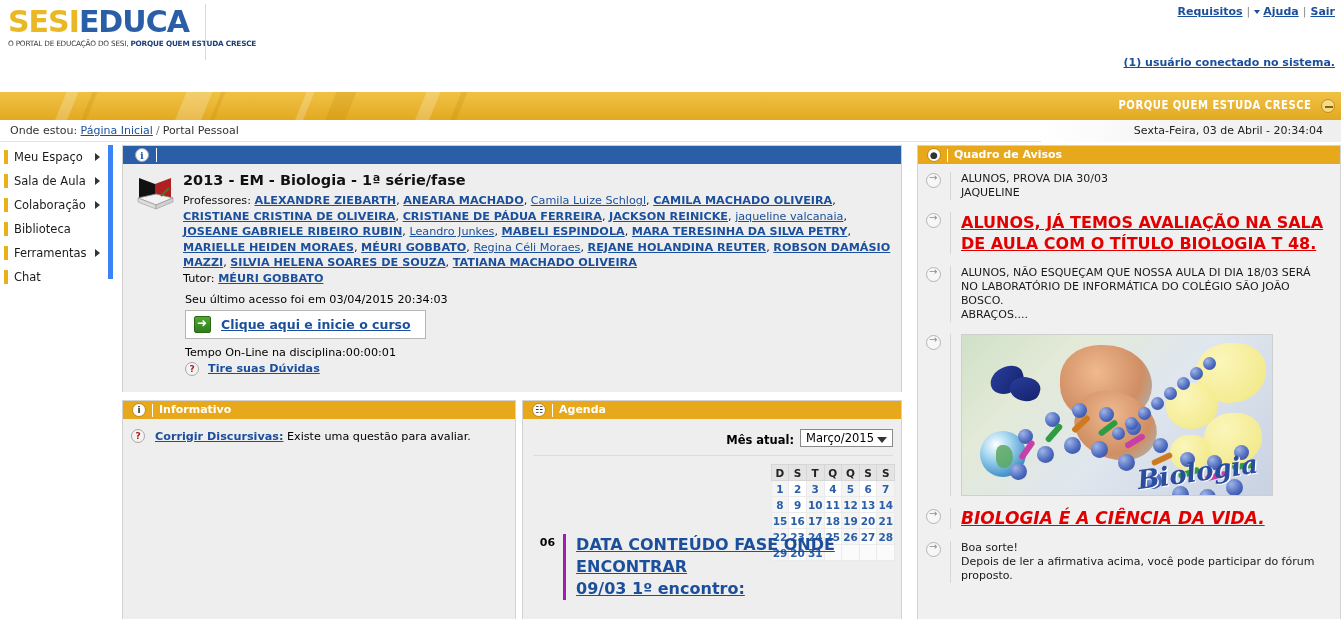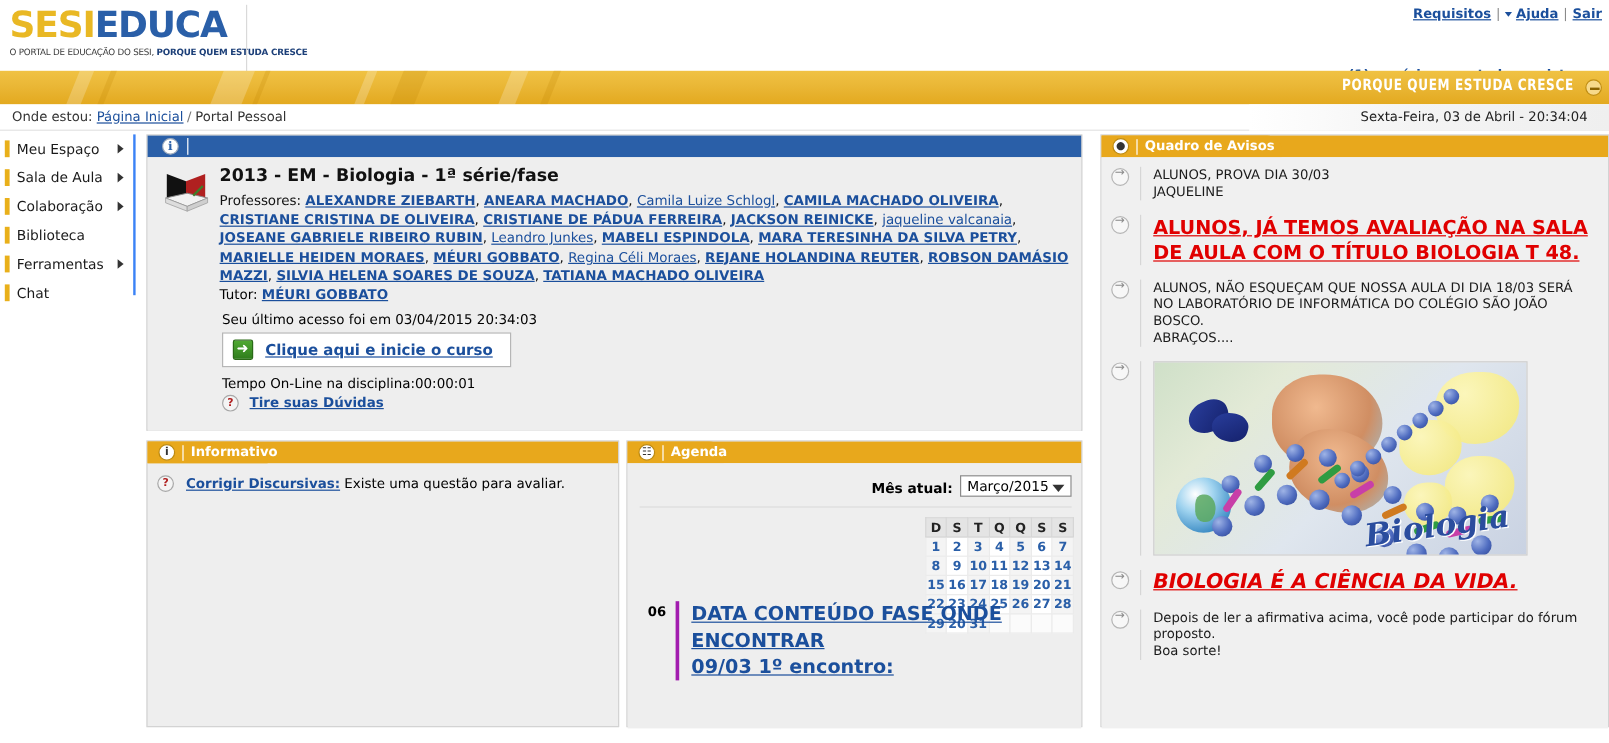--- a/index.html
+++ b/index.html
@@ -8,21 +8,21 @@
     width: 1341px; height: 619px;
     overflow: hidden;
     background: #ffffff;
     font-family: "DejaVu Sans", "Liberation Sans", sans-serif;
     font-size: 11px;
     color: #000000;
   }
   a { color: #1b4f9c; text-decoration: underline; cursor: pointer; }
 
   
-  .topbar { position: relative; height: 59px; background: #ffffff; }
+  .topbar { position: relative; height: 92px; background: #ffffff; }
   .logo-block { position: absolute; left: 8px; top: 6px; width: 196px; }
   .logo-main { font-family: "DejaVu Sans", sans-serif; font-weight: bold; font-size: 30px;
                letter-spacing: -1px; line-height: 32px; }
   .logo-sesi { color: #e9b824; }
   .logo-educa { color: #2a5fa8; }
   .logo-sub { font-size: 7.3px; color: #3a3a3a; letter-spacing: -0.2px; margin-top: 1px;
               white-space: nowrap; }
   .logo-sub b { color: #1c3f78; }
   .logo-sep { position: absolute; left: 205px; top: 4px; width: 1px; height: 56px; background: #d9d9d9; }
 
@@ -63,21 +63,21 @@
   .crumb .slash { color: #777; padding: 0 3px; }
   .clock { position: absolute; right: 18px; top: 4px; font-size: 11px; color: #222; }
   .clock-bg { position: absolute; right: 0; top: 0; width: 300px; height: 22px;
               background: linear-gradient(to right, #ffffff 0%, #f4f4f4 45%, #efefef 100%); }
 
   
   .page { position: relative; height: 497px; }
 
   
   .sidebar { position: absolute; left: 0; top: 3px; width: 113px; background: #ffffff;
-             border-right: 2px solid #3b82f6; height: 134px; }
+             border-right: 5px solid #3b82f6; height: 134px; }
   .nav-item { position: relative; height: 24px; display: flex; align-items: center;
               padding-left: 14px; font-size: 11.5px; color: #1a1a1a; cursor: pointer; }
   .nav-item .bar { position: absolute; left: 4px; top: 5px; width: 4px; height: 14px; background: #e9b01a; }
   .nav-item .arw { position: absolute; right: 8px; top: 8px; width: 0; height: 0;
                    border-top: 4px solid transparent; border-bottom: 4px solid transparent;
                    border-left: 5px solid #333; }
 
   
   .panel { position: absolute; }
 
@@ -496,20 +496,20 @@
         </div>
         <div class="av-item">
           <div class="av-ico"></div>
           <div class="av-txt">
             <div class="av-red italic">BIOLOGIA É A CIÊNCIA DA VIDA.</div>
           </div>
         </div>
         <div class="av-item">
           <div class="av-ico"></div>
           <div class="av-txt">
+            <div>Boa sorte!</div>
             <div>Depois de ler a afirmativa acima, você pode participar do fórum proposto.</div>
-            <div>Boa sorte!</div>
           </div>
         </div>
       </div>
   </div>
 
 </div>
 
 </body></html>

